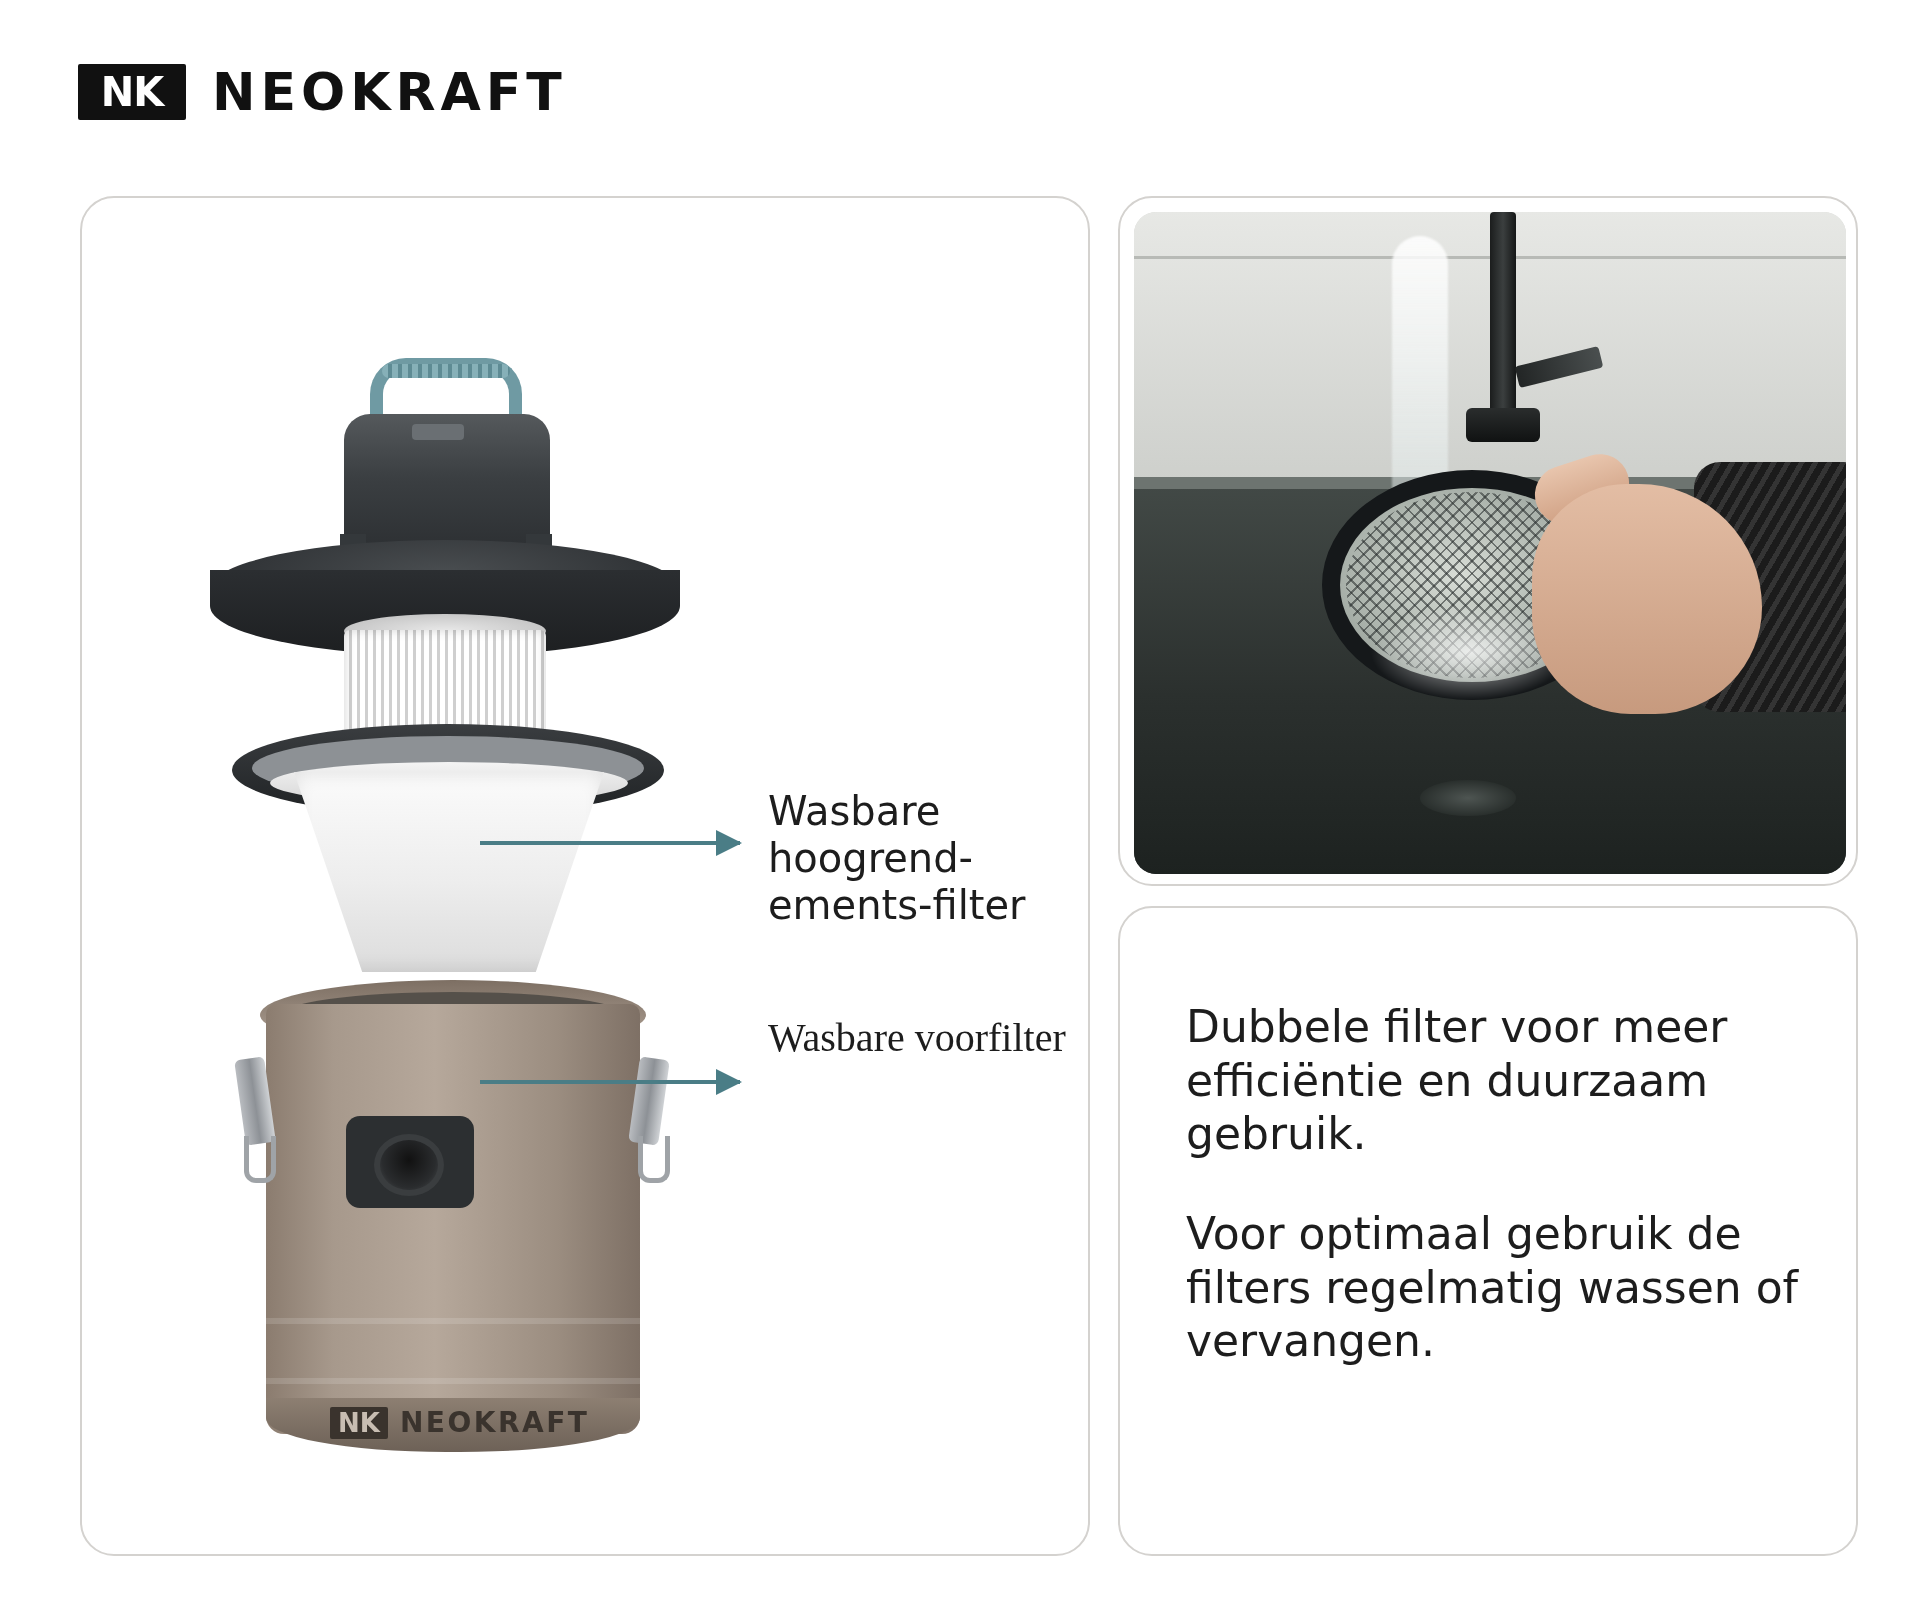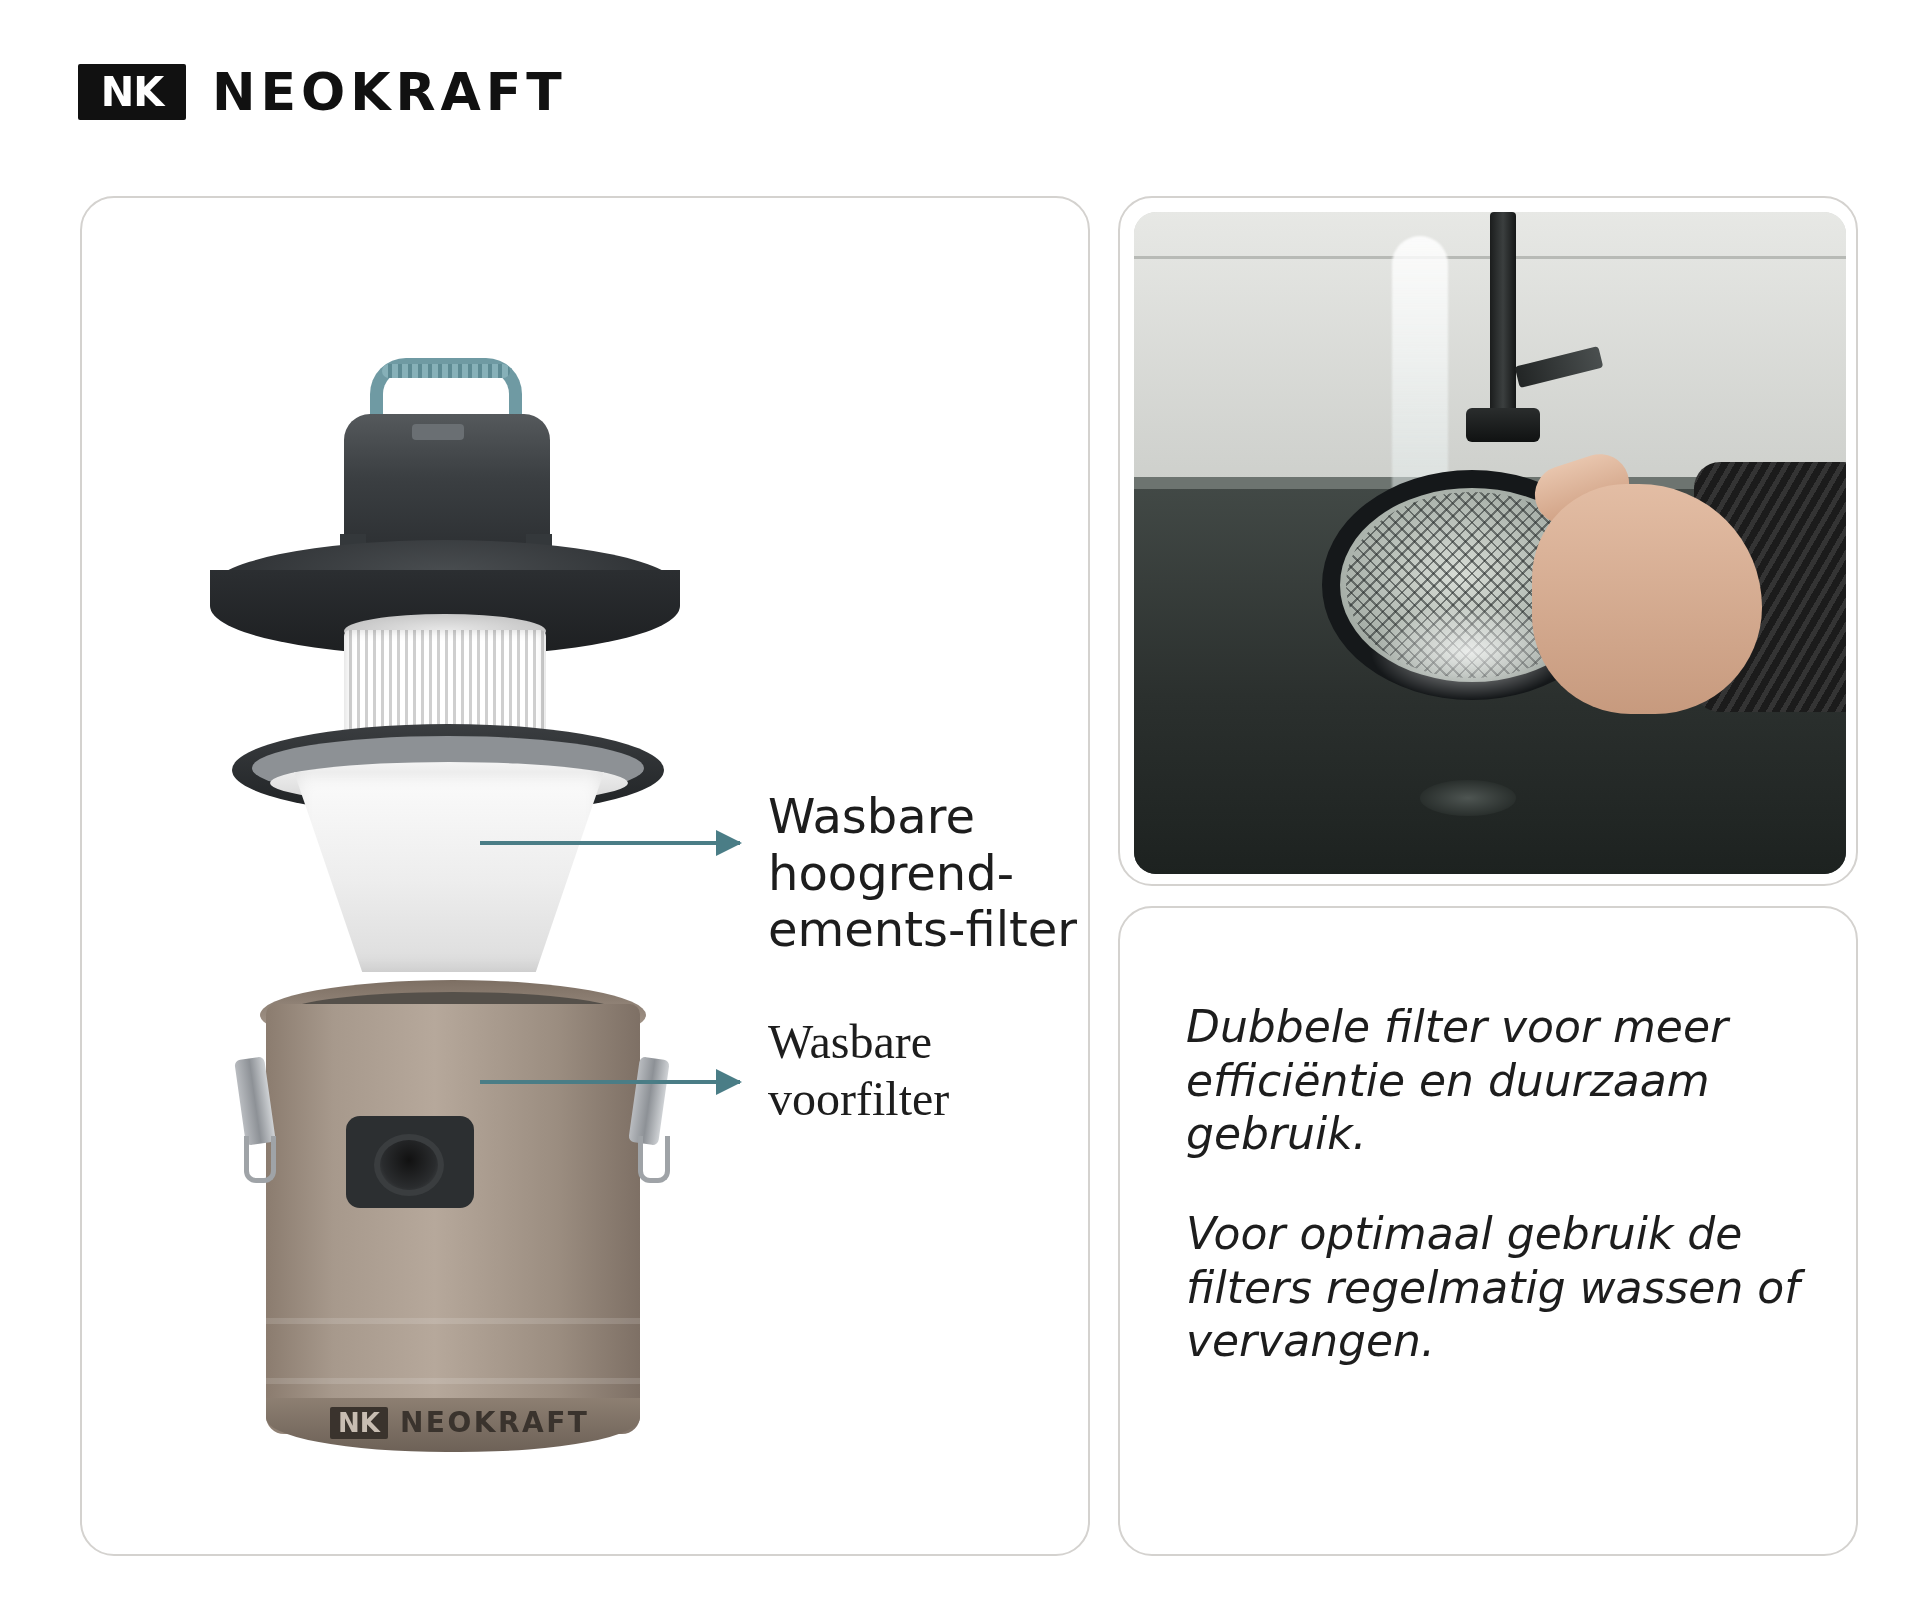--- a/index.html
+++ b/index.html
@@ -338,21 +338,21 @@
   .drum-logo .wd {
     color: #3a332d;
     font-weight: bold;
     font-size: 28px;
     letter-spacing: 2.5px;
   }
 
   
   .callout-text {
     position: absolute;
-    font-size: 48px;
+    font-size: 40px;
     line-height: 1.18;
     color: #1d1d1d;
   }
   #callout-1 { left: 686px; top: 590px; width: 330px; }
   #callout-2 { left: 686px; top: 816px; width: 330px; font-family: Liberation Serif, serif; }
 
   .arrow {
     position: absolute;
     height: 4px;
     background: #4a7d86;
@@ -463,21 +463,21 @@
   
   .text-body {
     position: absolute;
     left: 66px;
     top: 92px;
     width: 620px;
     font-size: 44px;
     line-height: 1.22;
     color: #1d1d1d;
   }
-  .text-body p { margin: 0 0 46px 0; font-style: italic; }
+  .text-body p { margin: 0 0 46px 0; }
   .text-body p:last-child { margin-bottom: 18px; }
 </style>
 </head>
 <body>
 
 <div class="brand">
   <div class="brand-mark">
     <span class="brand-mark-inner">NK</span>
   </div>
   <div class="brand-word">NEOKRAFT</div>

